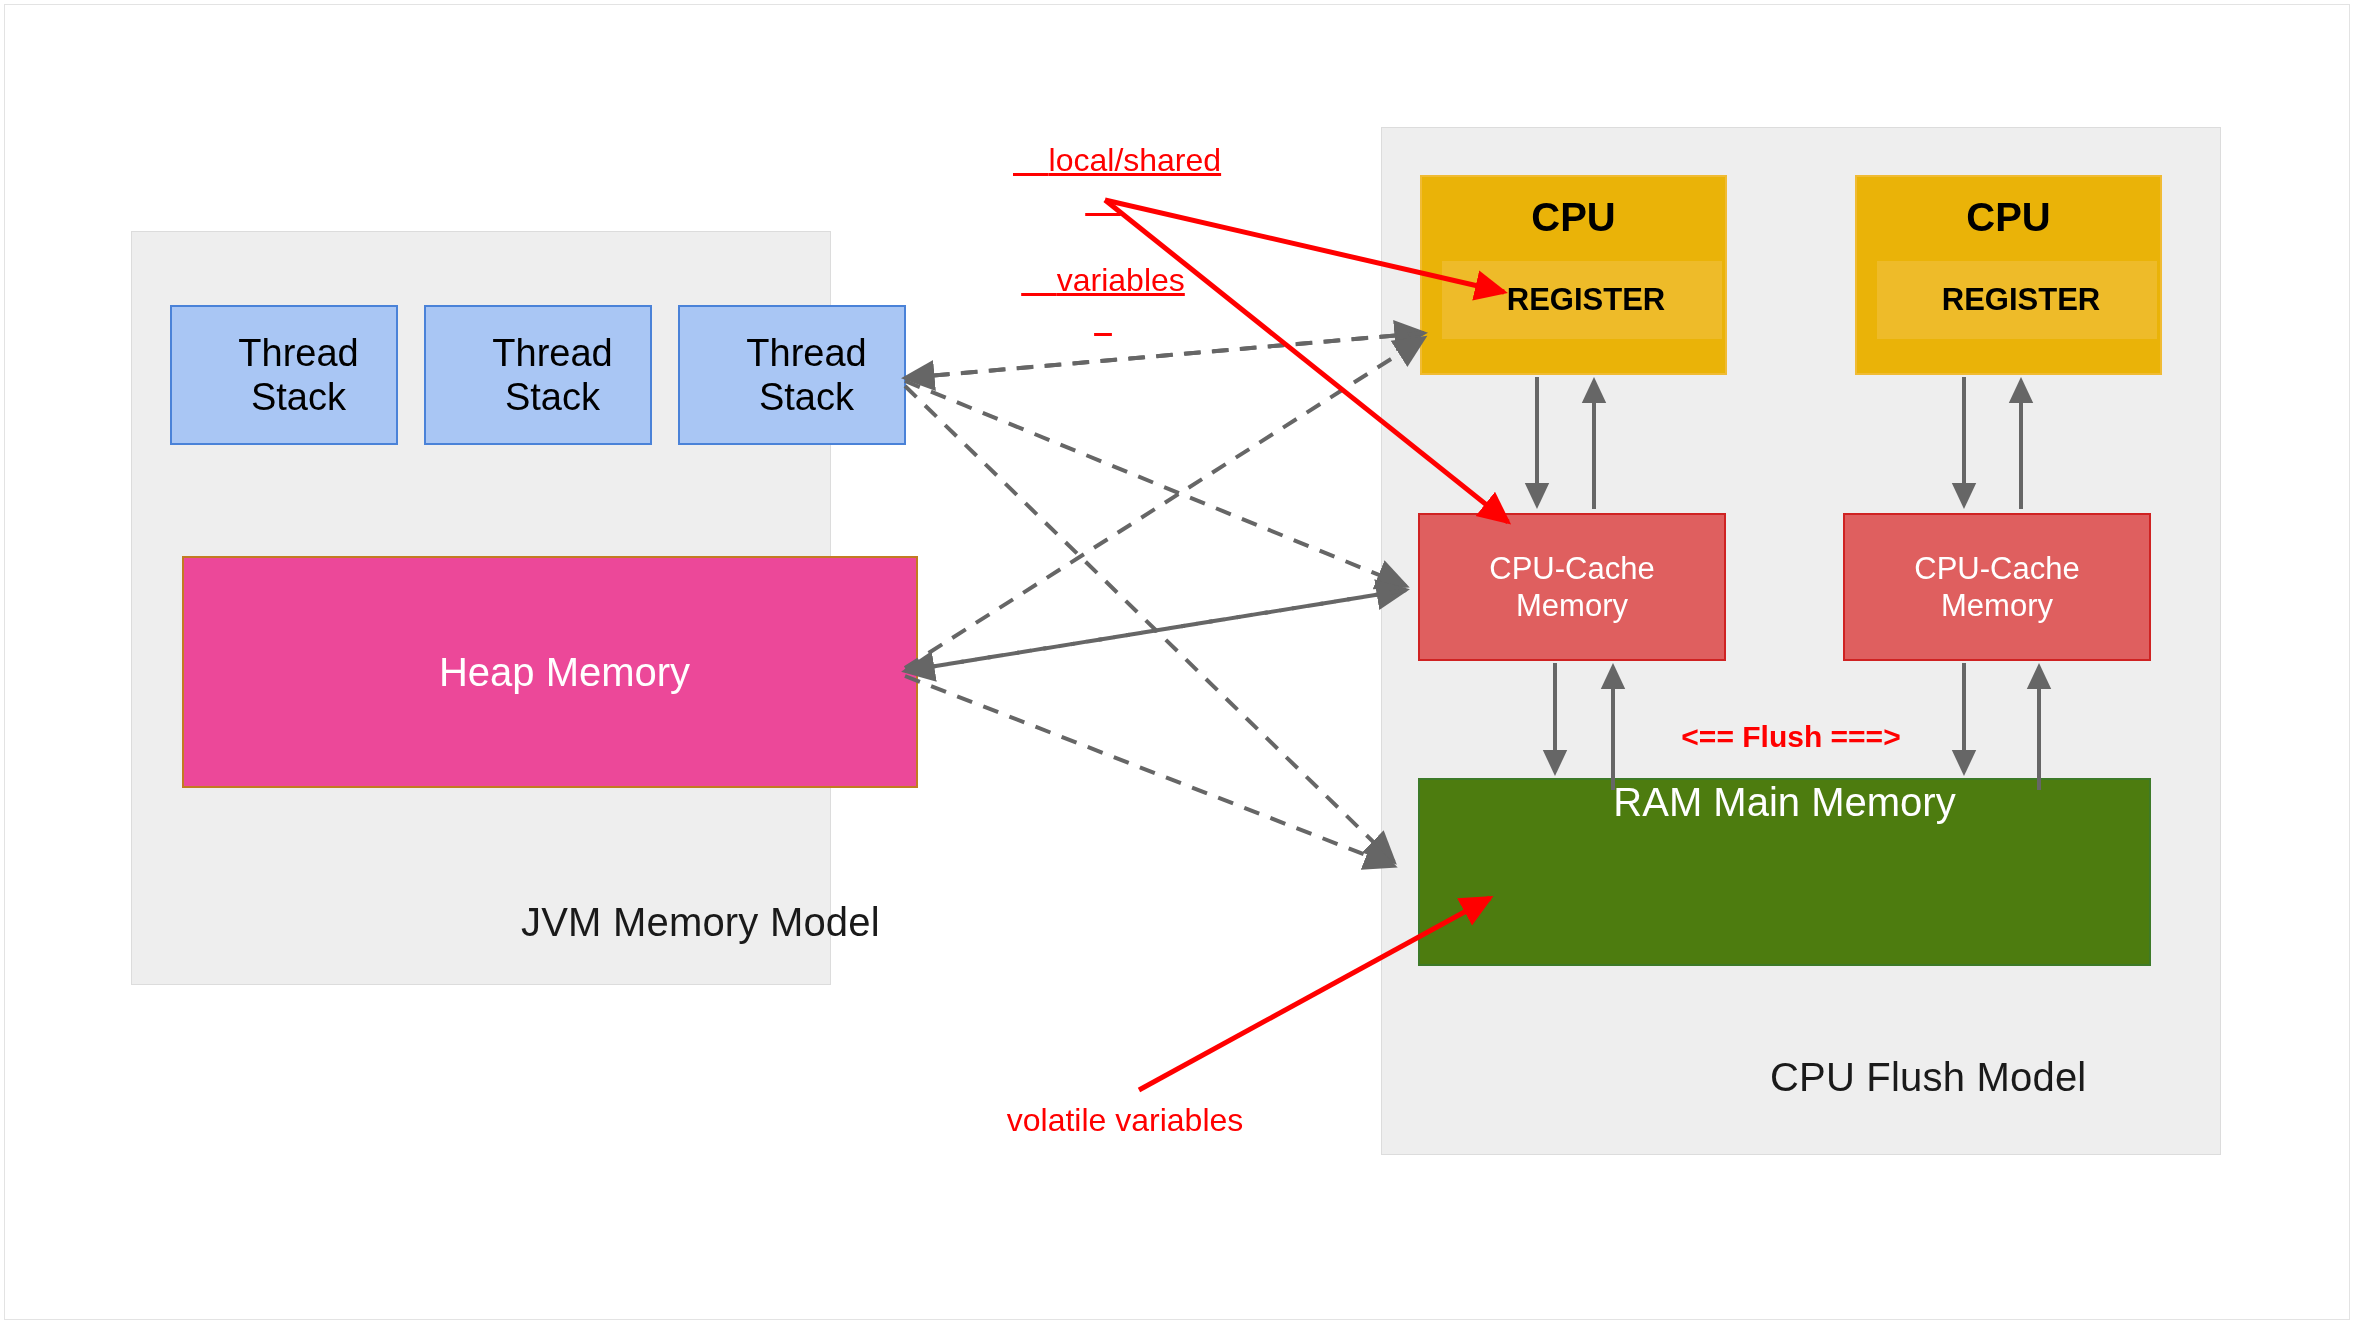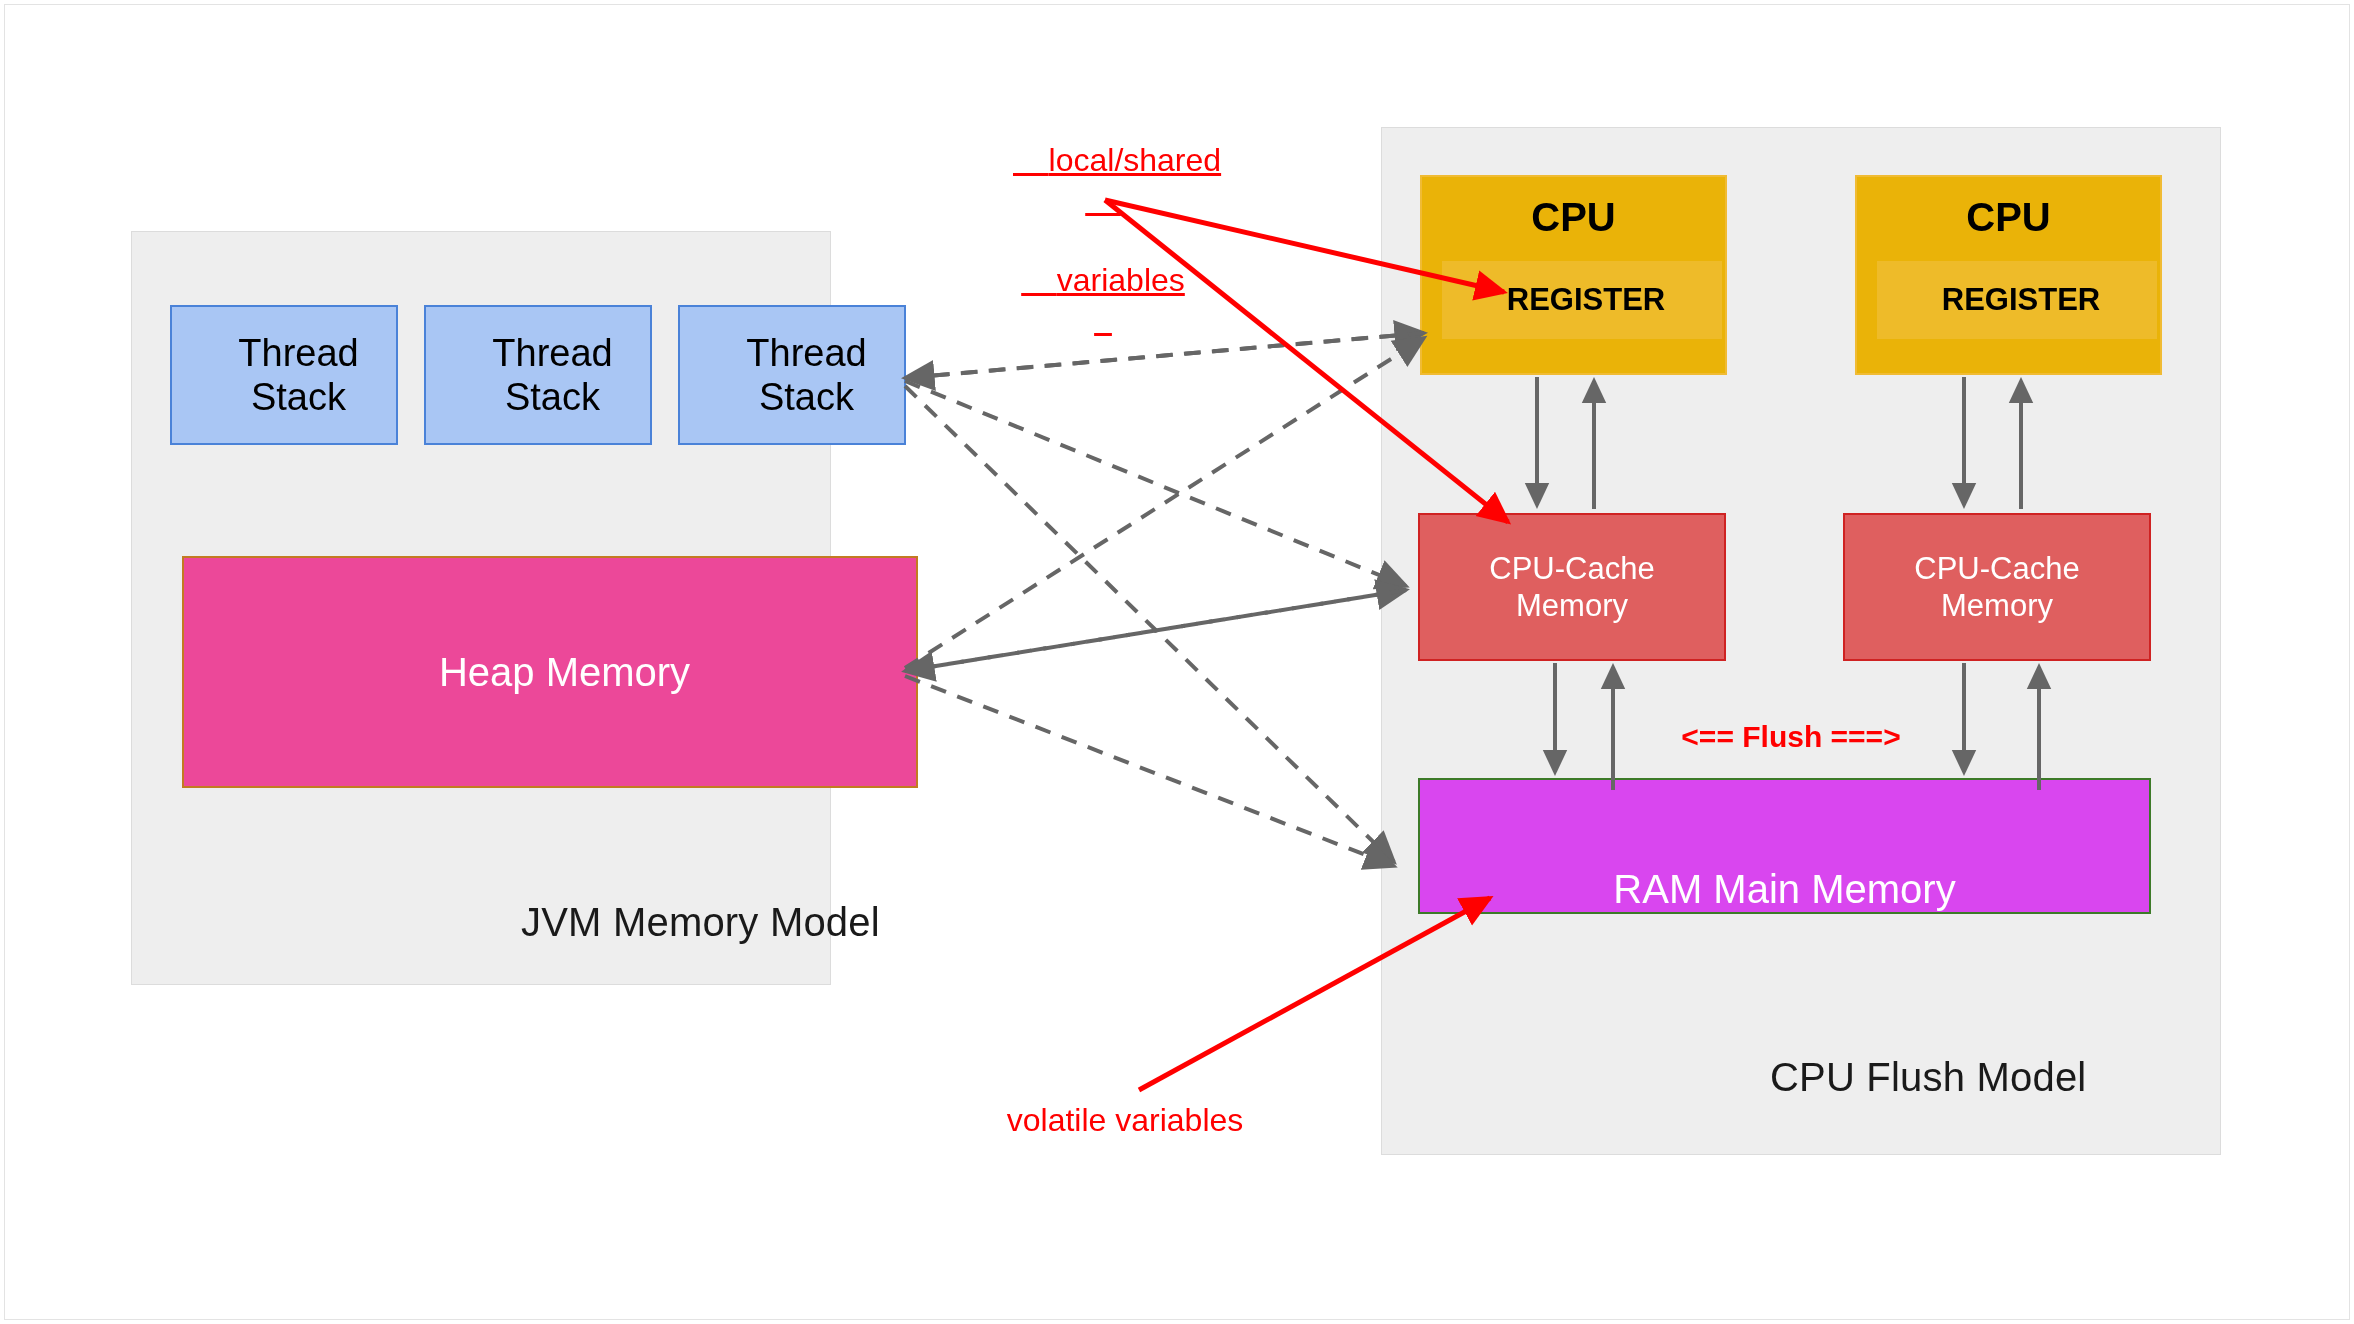--- a/index.html
+++ b/index.html
@@ -132,26 +132,26 @@
     color: #ffffff;
     font-size: 31px;
     line-height: 1.2;
   }
   #cache-box-0 { left: 1418px; }
   #cache-box-1 { left: 1843px; }
 
   #ram-box {
     position: absolute;
     left: 1418px; top: 778px;
-    width: 733px; height: 136px;
-    background: #d946ef;
+    width: 733px; height: 188px;
+    background: #4d7c0f;
     border: 2px solid #3d7a28;
     box-sizing: border-box;
     display: flex;
-    align-items: flex-end;
+    align-items: flex-start;
     justify-content: center;
     color: #ffffff;
     font-size: 40px;
   }
 
   .red-note {
     position: absolute;
     color: #ff0000;
     font-size: 32px;
     text-align: center;

